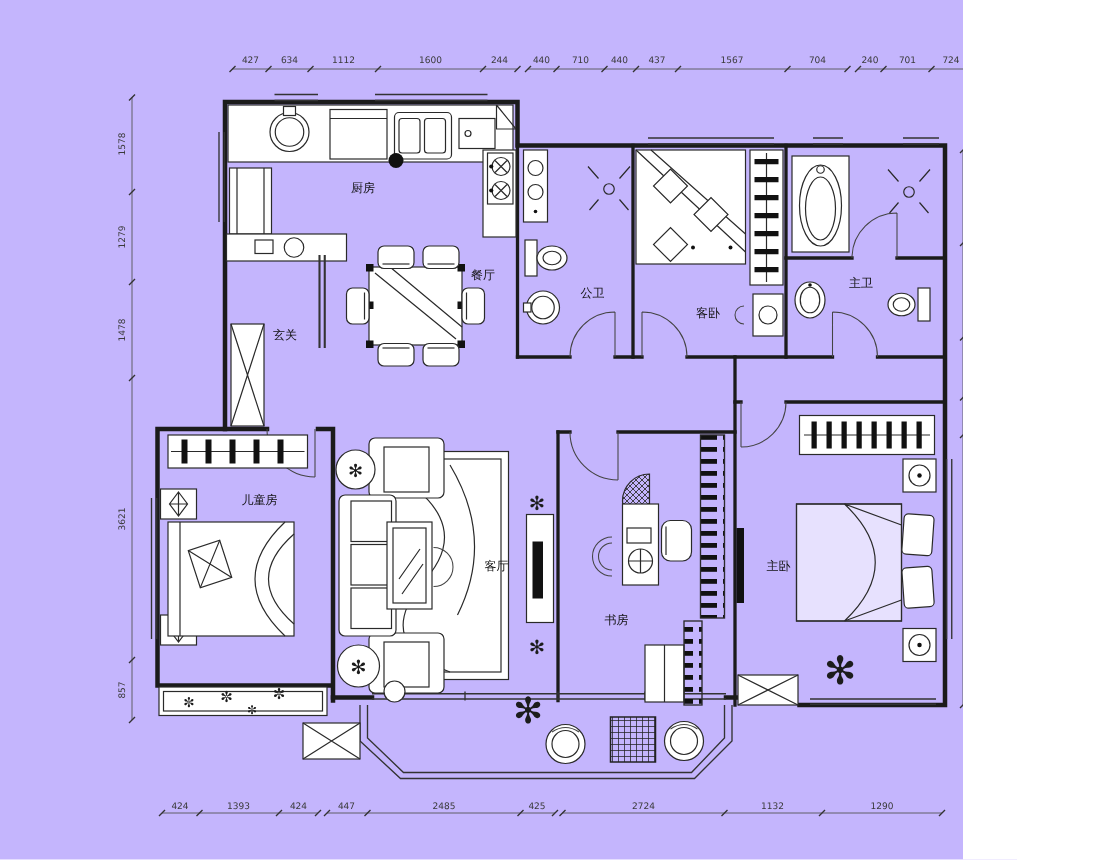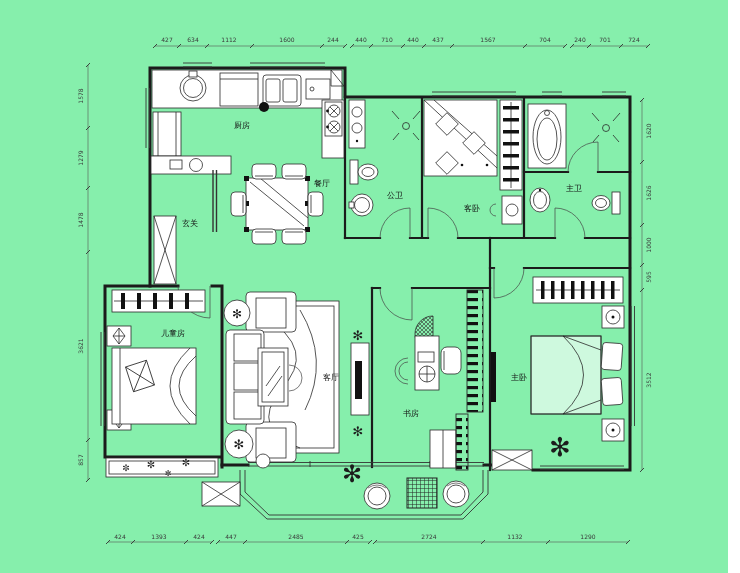--- a/index.html
+++ b/index.html
@@ -1,16 +1,16 @@
 <!DOCTYPE html>
 <html><head>
 <meta charset="utf-8">
 <style>
   html,body{margin:0;padding:0;background:#ffffff;}
-  .stage{position:relative;width:728px;height:573px;background:#86efac;overflow:hidden;
+  .stage{position:relative;width:642px;height:573px;background:#c4b5fd;overflow:hidden;
          font-family:"DejaVu Sans", sans-serif;}
   svg{display:block;}
   .wall{stroke:#1b1b1b;stroke-width:3;fill:none;stroke-linecap:square;}
   .iwall{stroke:#1b1b1b;stroke-width:2.2;fill:none;stroke-linecap:square;}
   .thin{stroke:#2a2a2a;stroke-width:0.8;fill:none;}
   .thin2{stroke:#2a2a2a;stroke-width:0.8;fill:#fff;}
   .furn{stroke:#2a2a2a;stroke-width:0.8;fill:#ffffff;}
   .arc{stroke:#444;stroke-width:0.7;fill:none;}
   .win{stroke:#333;stroke-width:0.9;fill:none;}
   .dim{stroke:#555;stroke-width:0.6;fill:none;}

